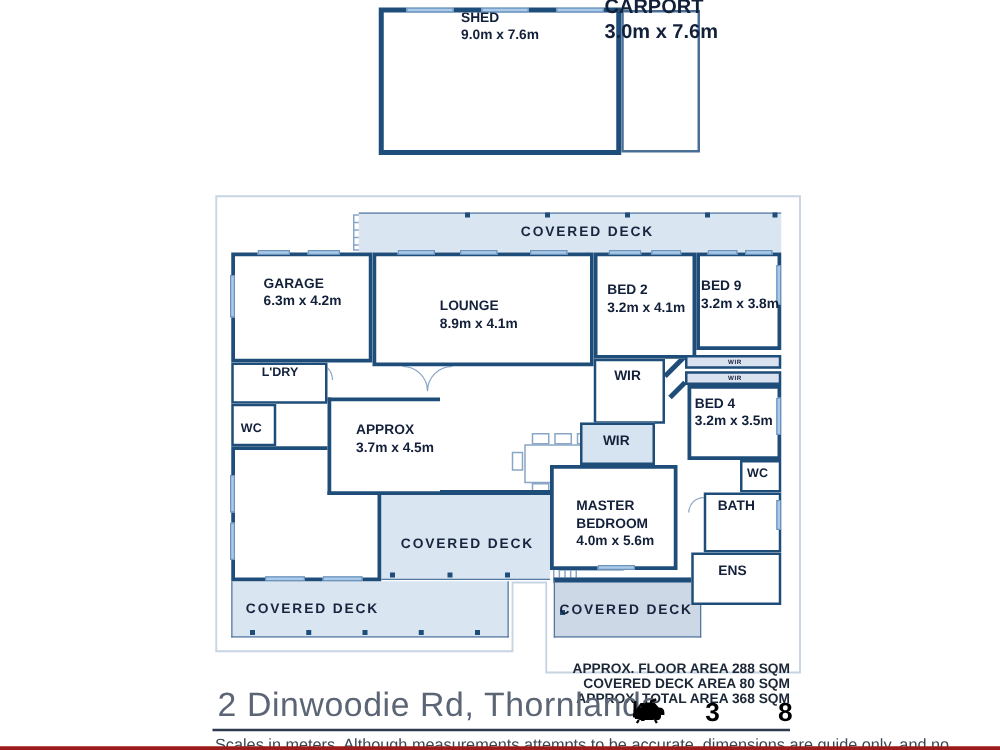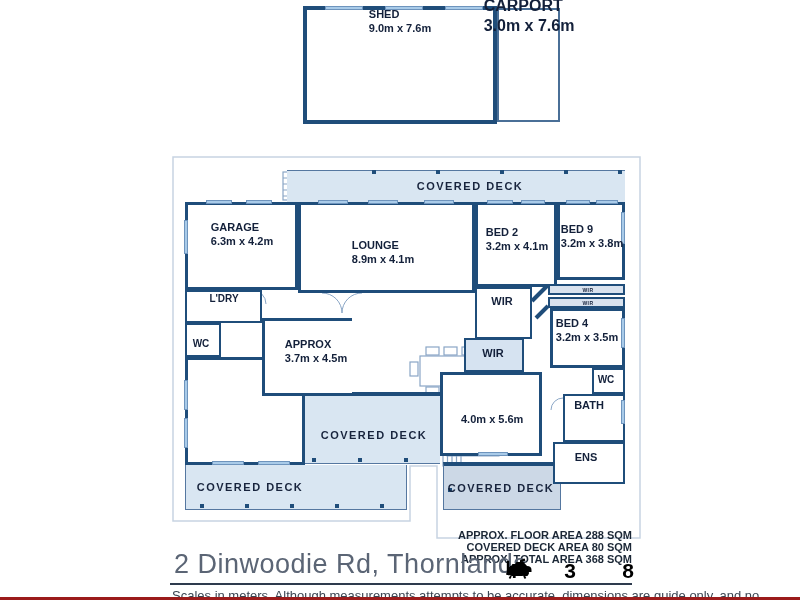--- a/index.html
+++ b/index.html
@@ -276,20 +276,21 @@
   </div>
   <div class="rlabel" style="left:592px;top:237px;">
     <div>BED 9</div>
       <div>3.2m x 3.8m</div>
   </div>
   <div class="rlabel" style="left:587px;top:331px;">
     <div>BED 4</div>
       <div>3.2m x 3.5m</div>
   </div>
   <div class="rlabel wrap" style="left:513px;top:420px;width:104px;">
+    <div>MASTER BEDROOM</div>
       <div>4.0m x 5.6m</div>
   </div>
   <div class="rlabel" style="left:316px;top:352px;">
     <div>APPROX</div>
       <div>3.7m x 4.5m</div>
   </div>
   <div class="rlabel sm" style="left:224px;top:299px;">L'DRY</div>
   <div class="rlabel sm" style="left:201px;top:344px;">WC</div>
   <div class="rlabel sm" style="left:606px;top:380px;">WC</div>
   <div class="rlabel" style="left:589px;top:406px;">BATH</div>

